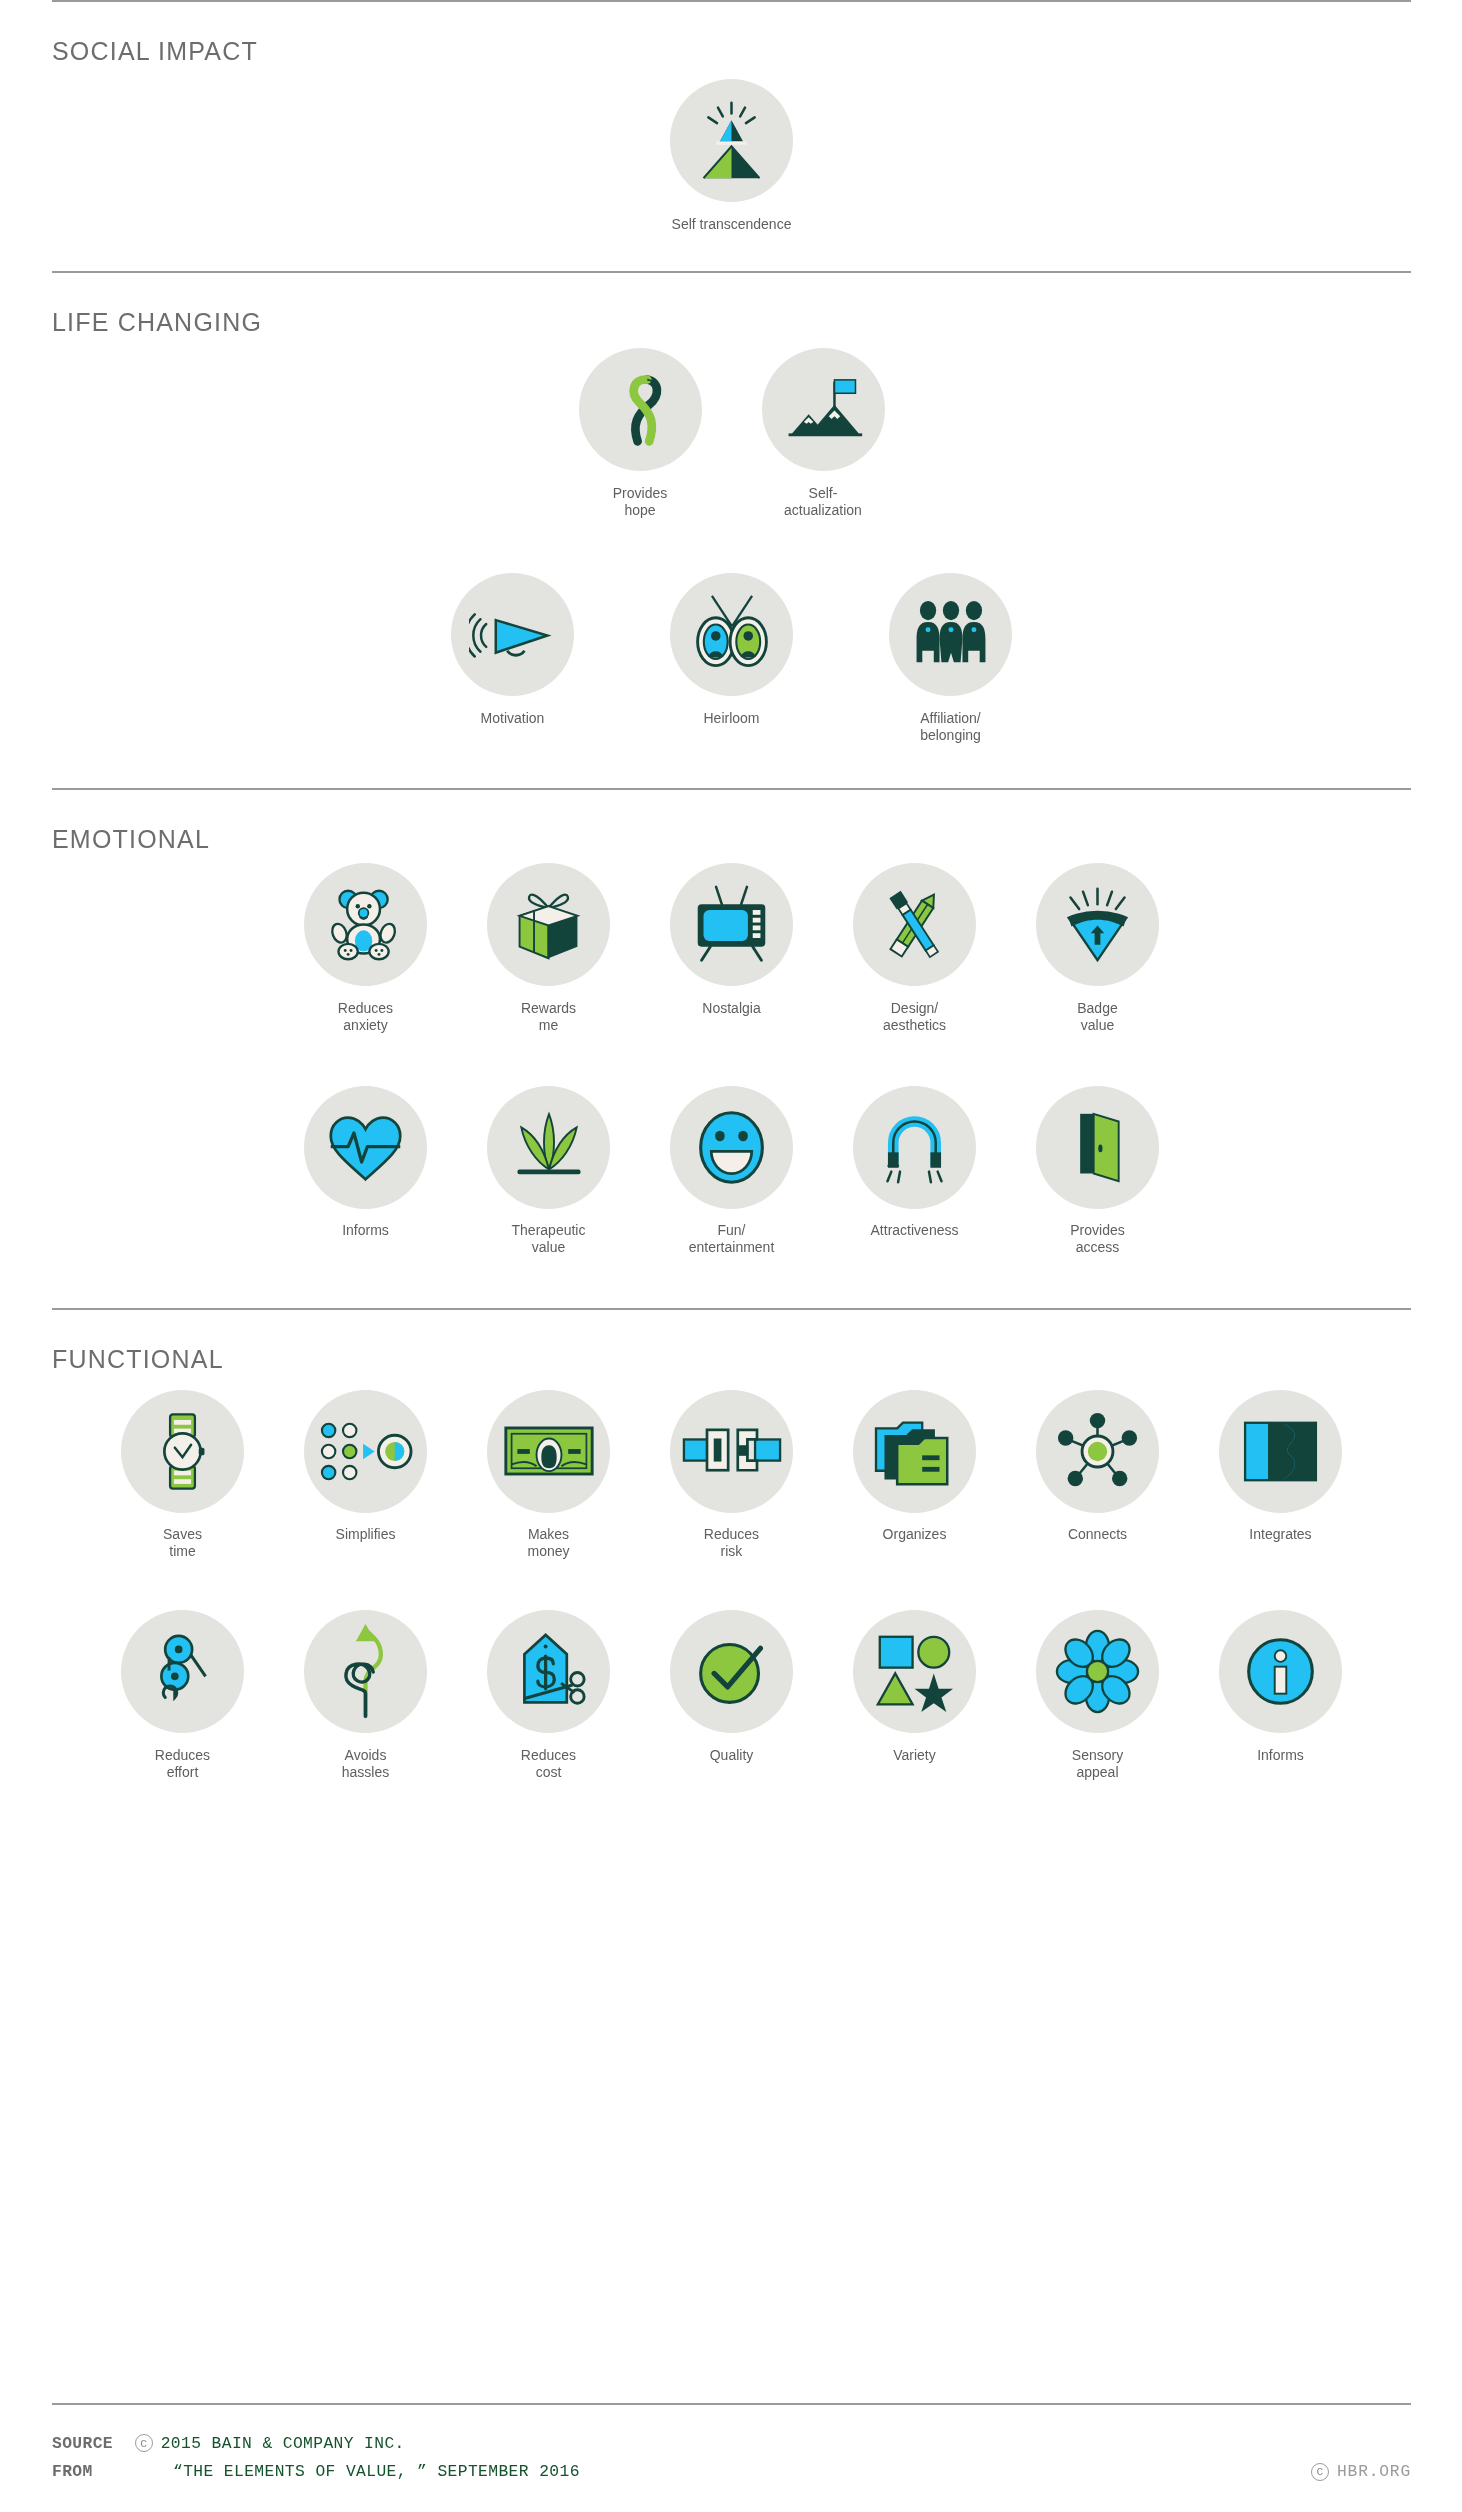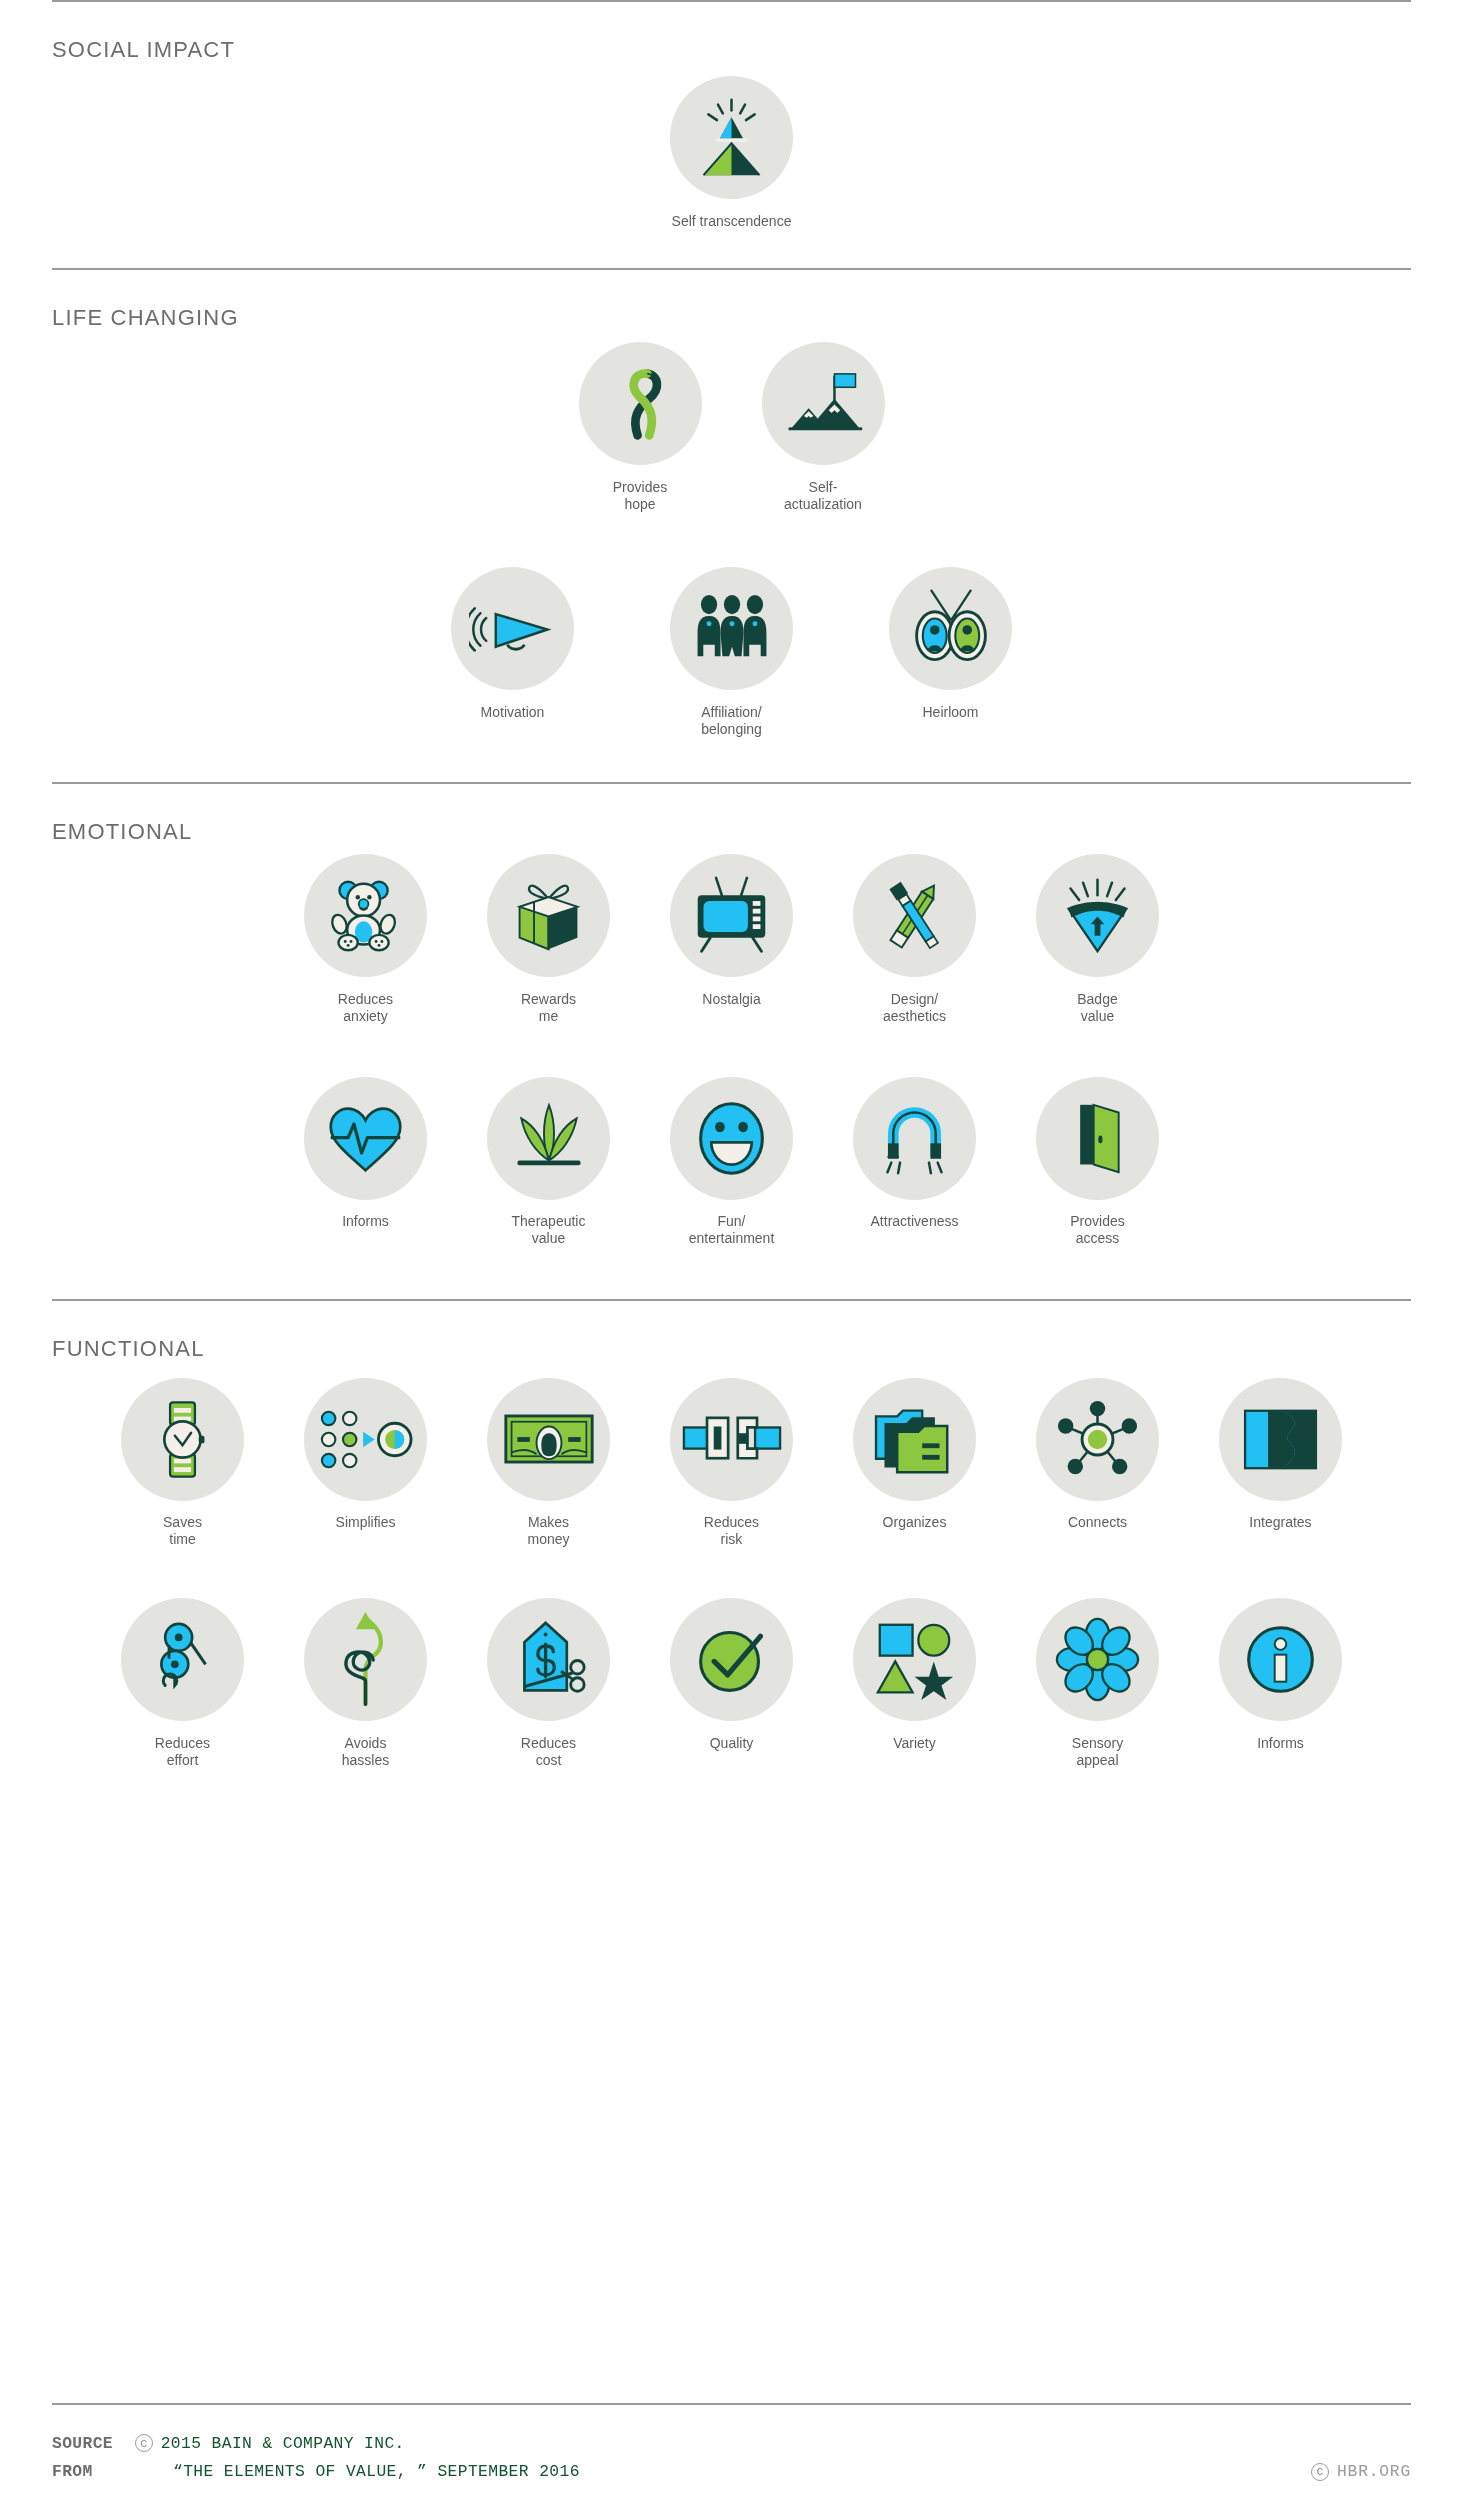--- a/index.html
+++ b/index.html
@@ -22,21 +22,21 @@
     height: 1.9px;
     background: #9a9a9a;
     margin: 0 52px;
   }
 
   .section {
     position: relative;
   }
 
   .section-title {
-    font-size: 22px;
+    font-size: 25px;
     letter-spacing: 1.2px;
     color: #6d6d6d;
     font-weight: 400;
     padding: 35px 0 0 52px;
   }
 
   
   .row {
     display: flex;
     justify-content: center;
@@ -185,55 +185,55 @@
               <path d="M6 22 A30 30 0 0 0 6 66"></path>
             </g>
             <polygon points="28,28 82,44 28,62" fill="#22c0f3" stroke="#13443c" stroke-width="2.6"></polygon>
             <path d="M40 60 A11 11 0 0 0 58 60" fill="none" stroke="#13443c" stroke-width="3"></path>
           </svg>
         </div>
         <div class="label">Motivation</div>
       </div>
       <div class="cell">
         <div class="disc">
-          <svg width="88" height="83" viewBox="0 0 92 86">
-            <g fill="#13443c">
-              <ellipse cx="22" cy="18" rx="8.5" ry="10"></ellipse>
-              <path d="M22 30 C12 30 10 38 10 48 L10 72 L16 72 L16 60 L28 60 L28 72 L34 72 L34 48 C34 38 32 30 22 30 Z"></path>
-              <ellipse cx="46" cy="18" rx="8.5" ry="10"></ellipse>
-              <path d="M46 30 C36 30 34 38 34 48 L36 72 L43 72 L46 62 L49 72 L56 72 L58 48 C58 38 56 30 46 30 Z"></path>
-              <ellipse cx="70" cy="18" rx="8.5" ry="10"></ellipse>
-              <path d="M70 30 C60 30 58 38 58 48 L58 72 L64 72 L64 60 L76 60 L76 72 L82 72 L82 48 C82 38 80 30 70 30 Z"></path>
-            </g>
-            <g fill="#22c0f3">
-              <circle cx="22" cy="38" r="2.6"></circle>
-              <circle cx="46" cy="38" r="2.6"></circle>
-              <circle cx="70" cy="38" r="2.6"></circle>
-            </g>
-          </svg>
-        </div>
-        <div class="label">Affiliation/
-belonging</div>
-      </div>
-      <div class="cell">
-        <div class="disc">
           <svg width="90" height="86" viewBox="0 0 94 90">
             <path d="M47 36 L26 4" stroke="#13443c" stroke-width="2.4" fill="none"></path>
             <path d="M47 36 L68 4" stroke="#13443c" stroke-width="2.4" fill="none"></path>
             <ellipse cx="30" cy="52" rx="19" ry="25" fill="#f4efe9" stroke="#13443c" stroke-width="3"></ellipse>
             <ellipse cx="64" cy="52" rx="19" ry="25" fill="#f4efe9" stroke="#13443c" stroke-width="3"></ellipse>
             <ellipse cx="30" cy="52" rx="12.5" ry="18" fill="#22c0f3" stroke="#13443c" stroke-width="2.2"></ellipse>
             <ellipse cx="64" cy="52" rx="12.5" ry="18" fill="#8dc63f" stroke="#13443c" stroke-width="2.2"></ellipse>
             <circle cx="30" cy="46" r="5" fill="#13443c"></circle>
             <path d="M22 68 A8.5 9 0 0 1 38 68 Z" fill="#13443c"></path>
             <circle cx="64" cy="46" r="5" fill="#13443c"></circle>
             <path d="M56 68 A8.5 9 0 0 1 72 68 Z" fill="#13443c"></path>
           </svg>
         </div>
         <div class="label">Heirloom</div>
+      </div>
+      <div class="cell">
+        <div class="disc">
+          <svg width="88" height="83" viewBox="0 0 92 86">
+            <g fill="#13443c">
+              <ellipse cx="22" cy="18" rx="8.5" ry="10"></ellipse>
+              <path d="M22 30 C12 30 10 38 10 48 L10 72 L16 72 L16 60 L28 60 L28 72 L34 72 L34 48 C34 38 32 30 22 30 Z"></path>
+              <ellipse cx="46" cy="18" rx="8.5" ry="10"></ellipse>
+              <path d="M46 30 C36 30 34 38 34 48 L36 72 L43 72 L46 62 L49 72 L56 72 L58 48 C58 38 56 30 46 30 Z"></path>
+              <ellipse cx="70" cy="18" rx="8.5" ry="10"></ellipse>
+              <path d="M70 30 C60 30 58 38 58 48 L58 72 L64 72 L64 60 L76 60 L76 72 L82 72 L82 48 C82 38 80 30 70 30 Z"></path>
+            </g>
+            <g fill="#22c0f3">
+              <circle cx="22" cy="38" r="2.6"></circle>
+              <circle cx="46" cy="38" r="2.6"></circle>
+              <circle cx="70" cy="38" r="2.6"></circle>
+            </g>
+          </svg>
+        </div>
+        <div class="label">Affiliation/
+belonging</div>
       </div>
     </div>
   </div>
 
   <div class="rule" style="margin-top:44px;"></div>
   <div class="section">
     <div class="section-title">EMOTIONAL</div>
 
     <div class="row" style="margin-top:9.6px;">
       <div class="cell">

